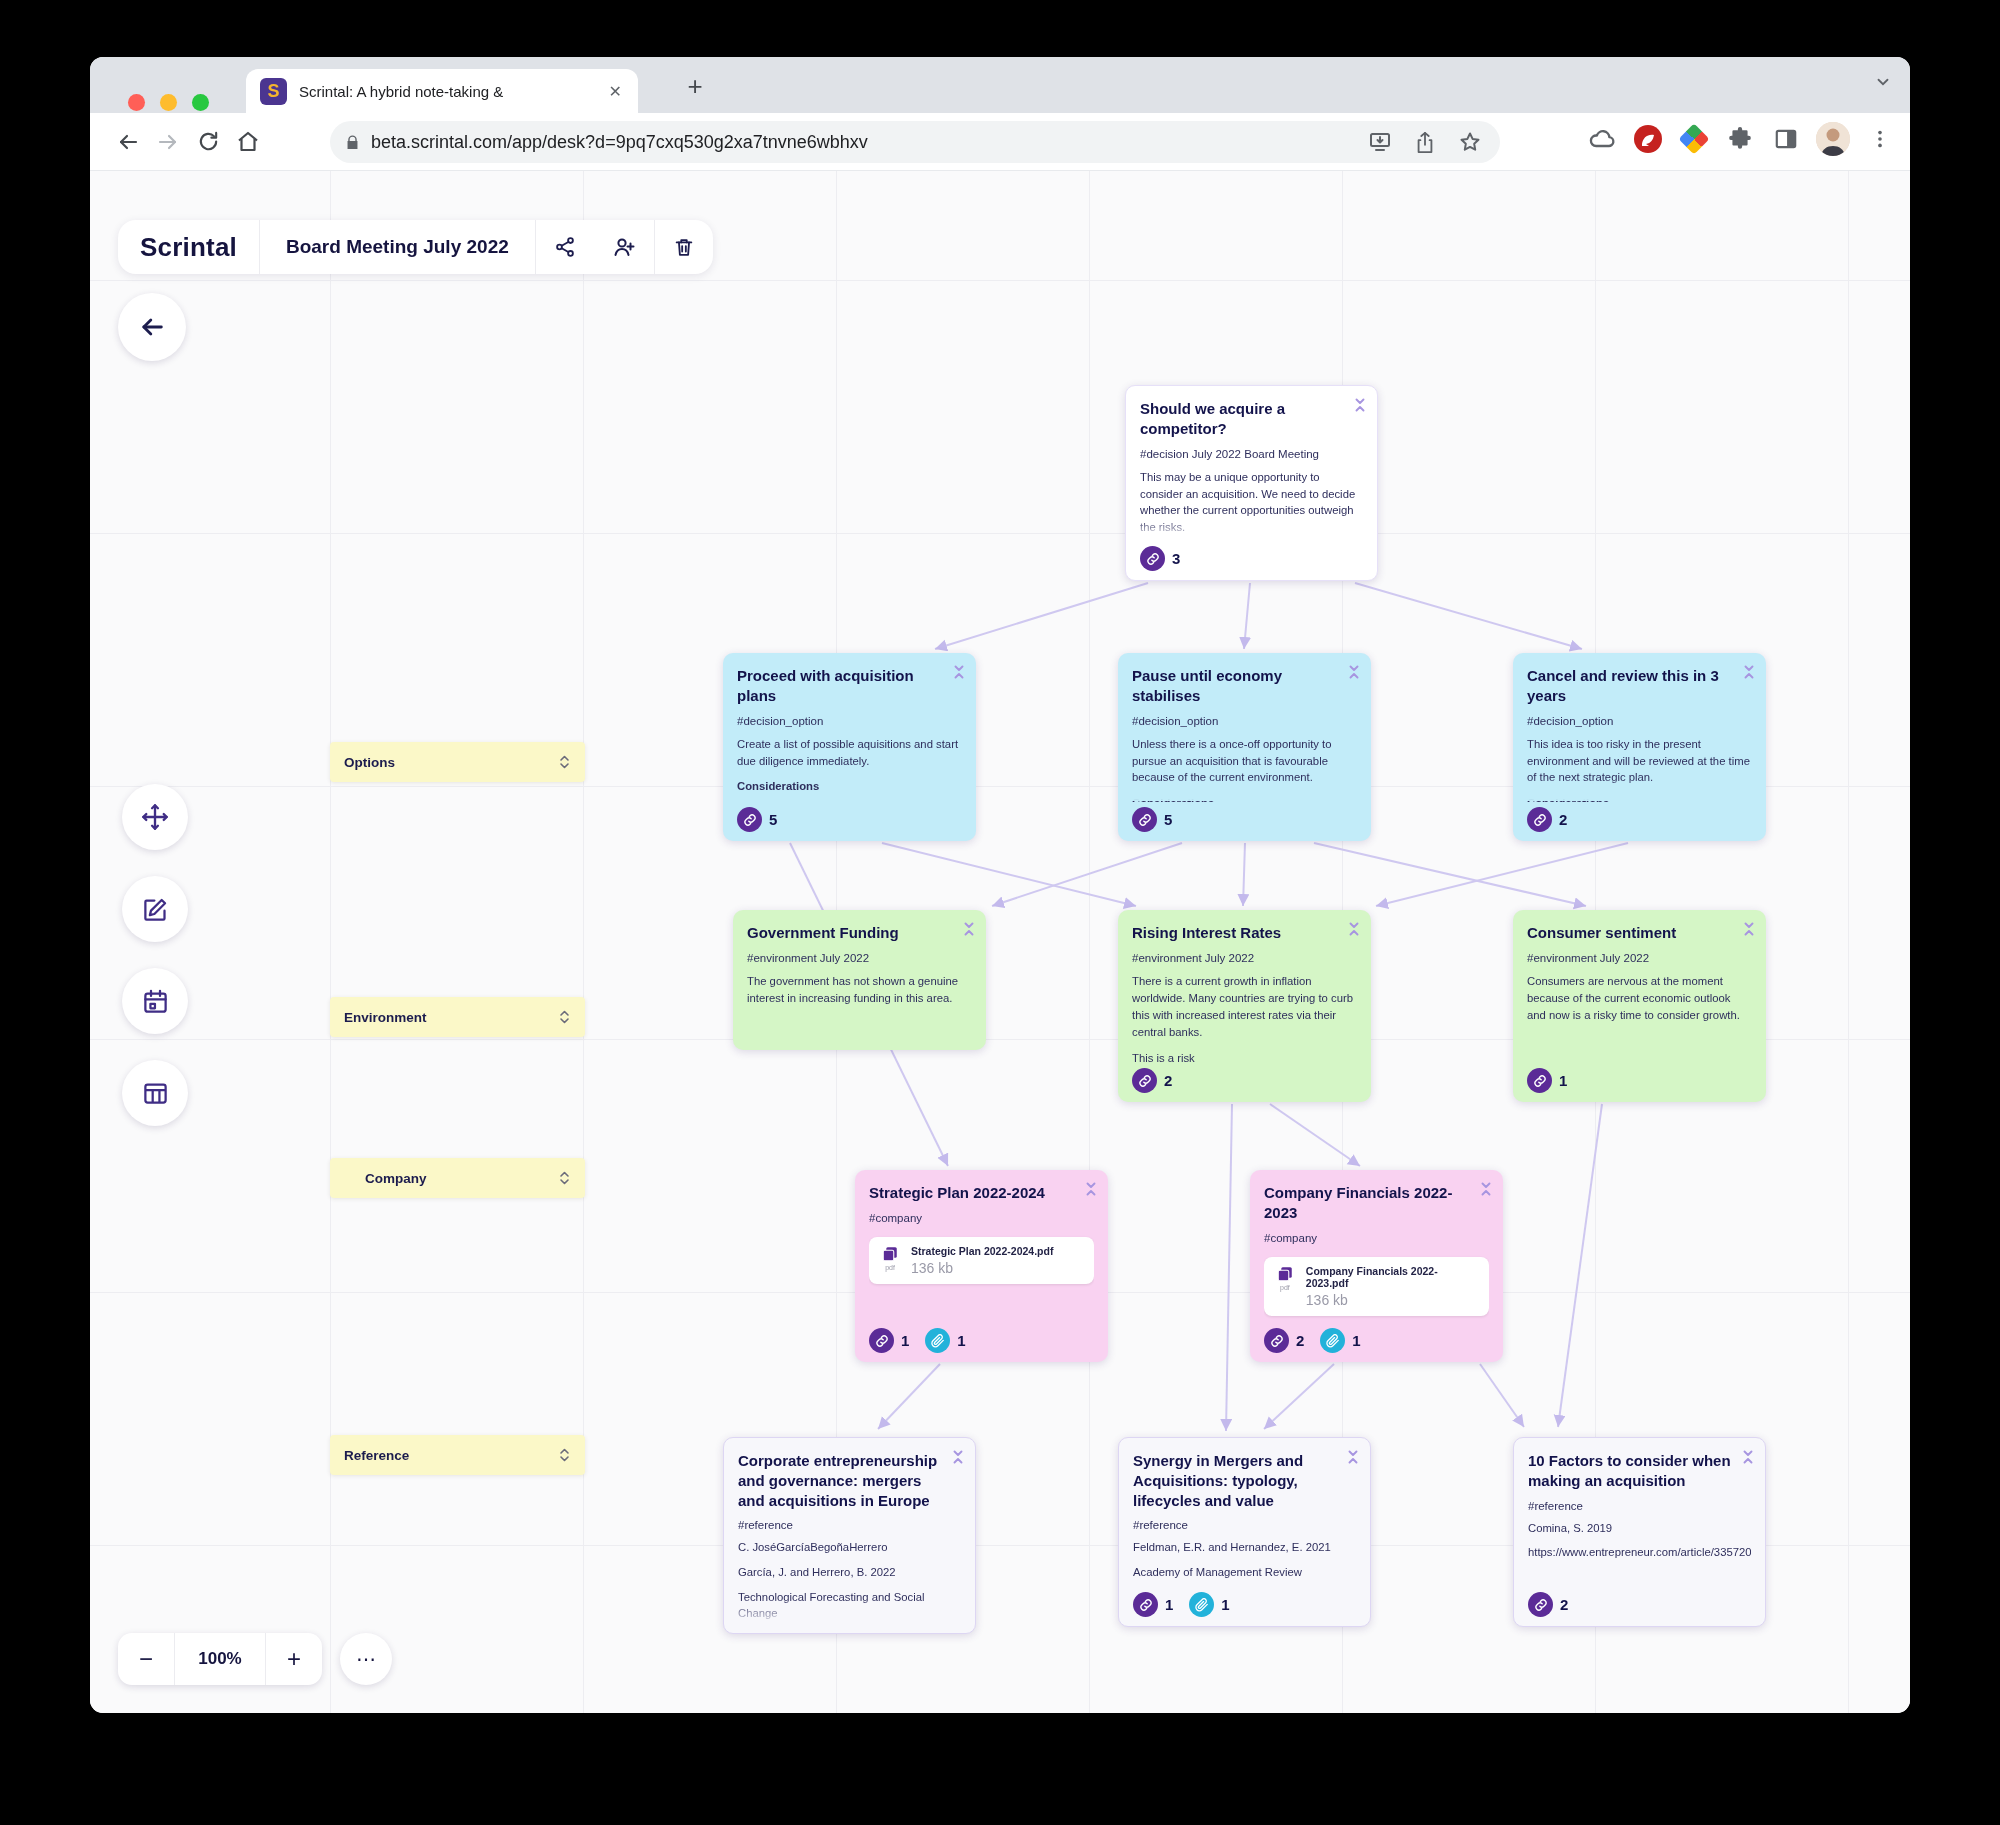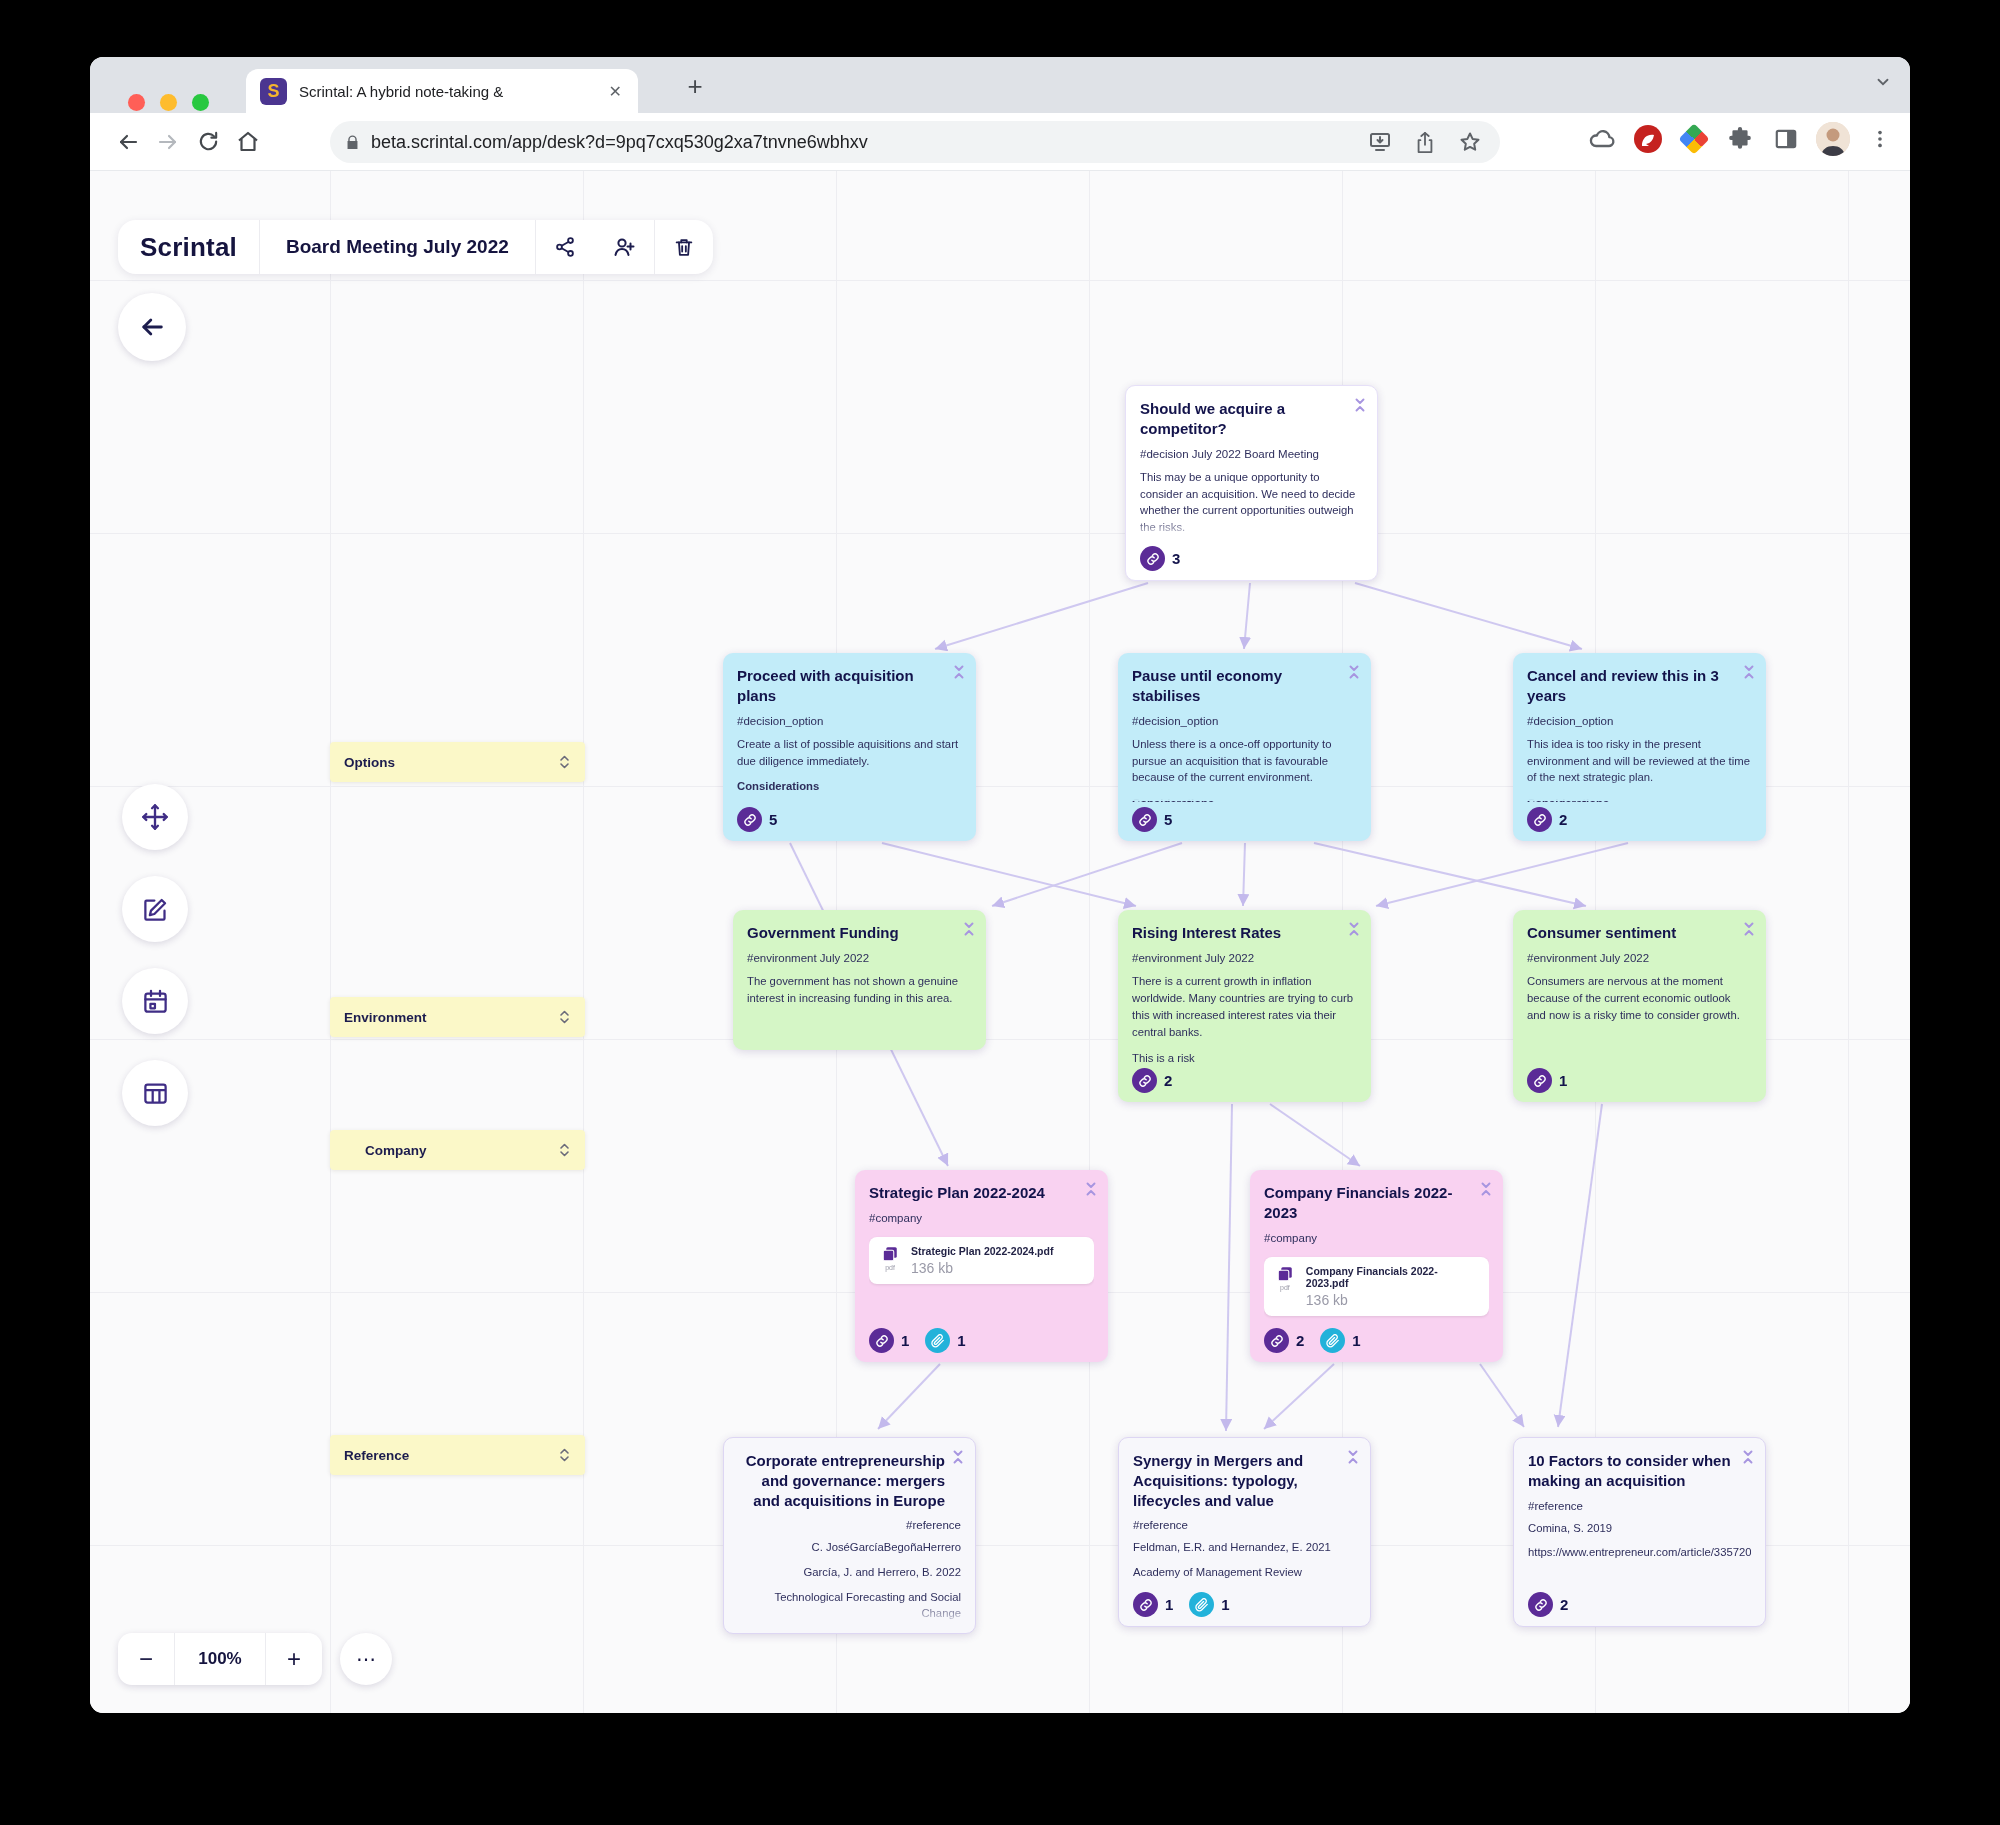--- a/index.html
+++ b/index.html
@@ -328,21 +328,21 @@
           <path d="M2.5 10 6 13.5 9.5 10"></path>
         </svg>
     </div>
     <div class="group-pill" style="left:240px; top:826px;">
       <span>Environment</span>
       <svg width="13" height="16" viewBox="0 0 12 16" fill="none" stroke="#6b6b7a" stroke-width="1.6" stroke-linecap="round" stroke-linejoin="round">
           <path d="M2.5 6 6 2.5 9.5 6"></path>
           <path d="M2.5 10 6 13.5 9.5 10"></path>
         </svg>
     </div>
-    <div class="group-pill" style="left:240px; top:959px;padding-left:35px;">
+    <div class="group-pill" style="left:240px; top:987px;padding-left:35px;">
       <span>Company</span>
       <svg width="13" height="16" viewBox="0 0 12 16" fill="none" stroke="#6b6b7a" stroke-width="1.6" stroke-linecap="round" stroke-linejoin="round">
           <path d="M2.5 6 6 2.5 9.5 6"></path>
           <path d="M2.5 10 6 13.5 9.5 10"></path>
         </svg>
     </div>
     <div class="group-pill" style="left:240px; top:1264px;">
       <span>Reference</span>
       <svg width="13" height="16" viewBox="0 0 12 16" fill="none" stroke="#6b6b7a" stroke-width="1.6" stroke-linecap="round" stroke-linejoin="round">
           <path d="M2.5 6 6 2.5 9.5 6"></path>
@@ -568,21 +568,21 @@
         <span class="badge-count">2</span>
         <span class="badge badge-clip">
             <svg width="14" height="14" viewBox="0 0 24 24" fill="none" stroke="#fff" stroke-width="2.2" stroke-linecap="round">
               <path d="M21 11l-9.2 9.2a6 6 0 0 1-8.5-8.5l9.2-9.2a4 4 0 0 1 5.7 5.7l-9.2 9.2a2 2 0 0 1-2.8-2.8l8.5-8.5"></path>
             </svg>
           </span>
         <span class="badge-count">1</span>
       </div>
     </div>
 
-    <div class="card card-ref" style="left:633px; top:1266px; height:197px;text-align:right;">
+    <div class="card card-ref" style="left:633px; top:1266px; height:197px;">
       <svg class="collapse" width="16" height="18" viewBox="0 0 16 18" fill="none" stroke="#a795e0" stroke-width="1.9" stroke-linecap="round" stroke-linejoin="round">
           <path d="M4.5 3.5 8 7l3.5-3.5"></path>
           <path d="M4.5 14.5 8 11l3.5 3.5"></path>
         </svg>
       <div class="card-content">
         <div class="card-title">Corporate entrepreneurship and governance: mergers and acquisitions in Europe</div>
         <div class="card-tag">#reference</div>
         <div class="card-line">C. JoséGarcíaBegoñaHerrero</div>
         <div class="card-line">García, J. and Herrero, B. 2022</div>
         <div class="card-line">Technological Forecasting and Social Change</div>

